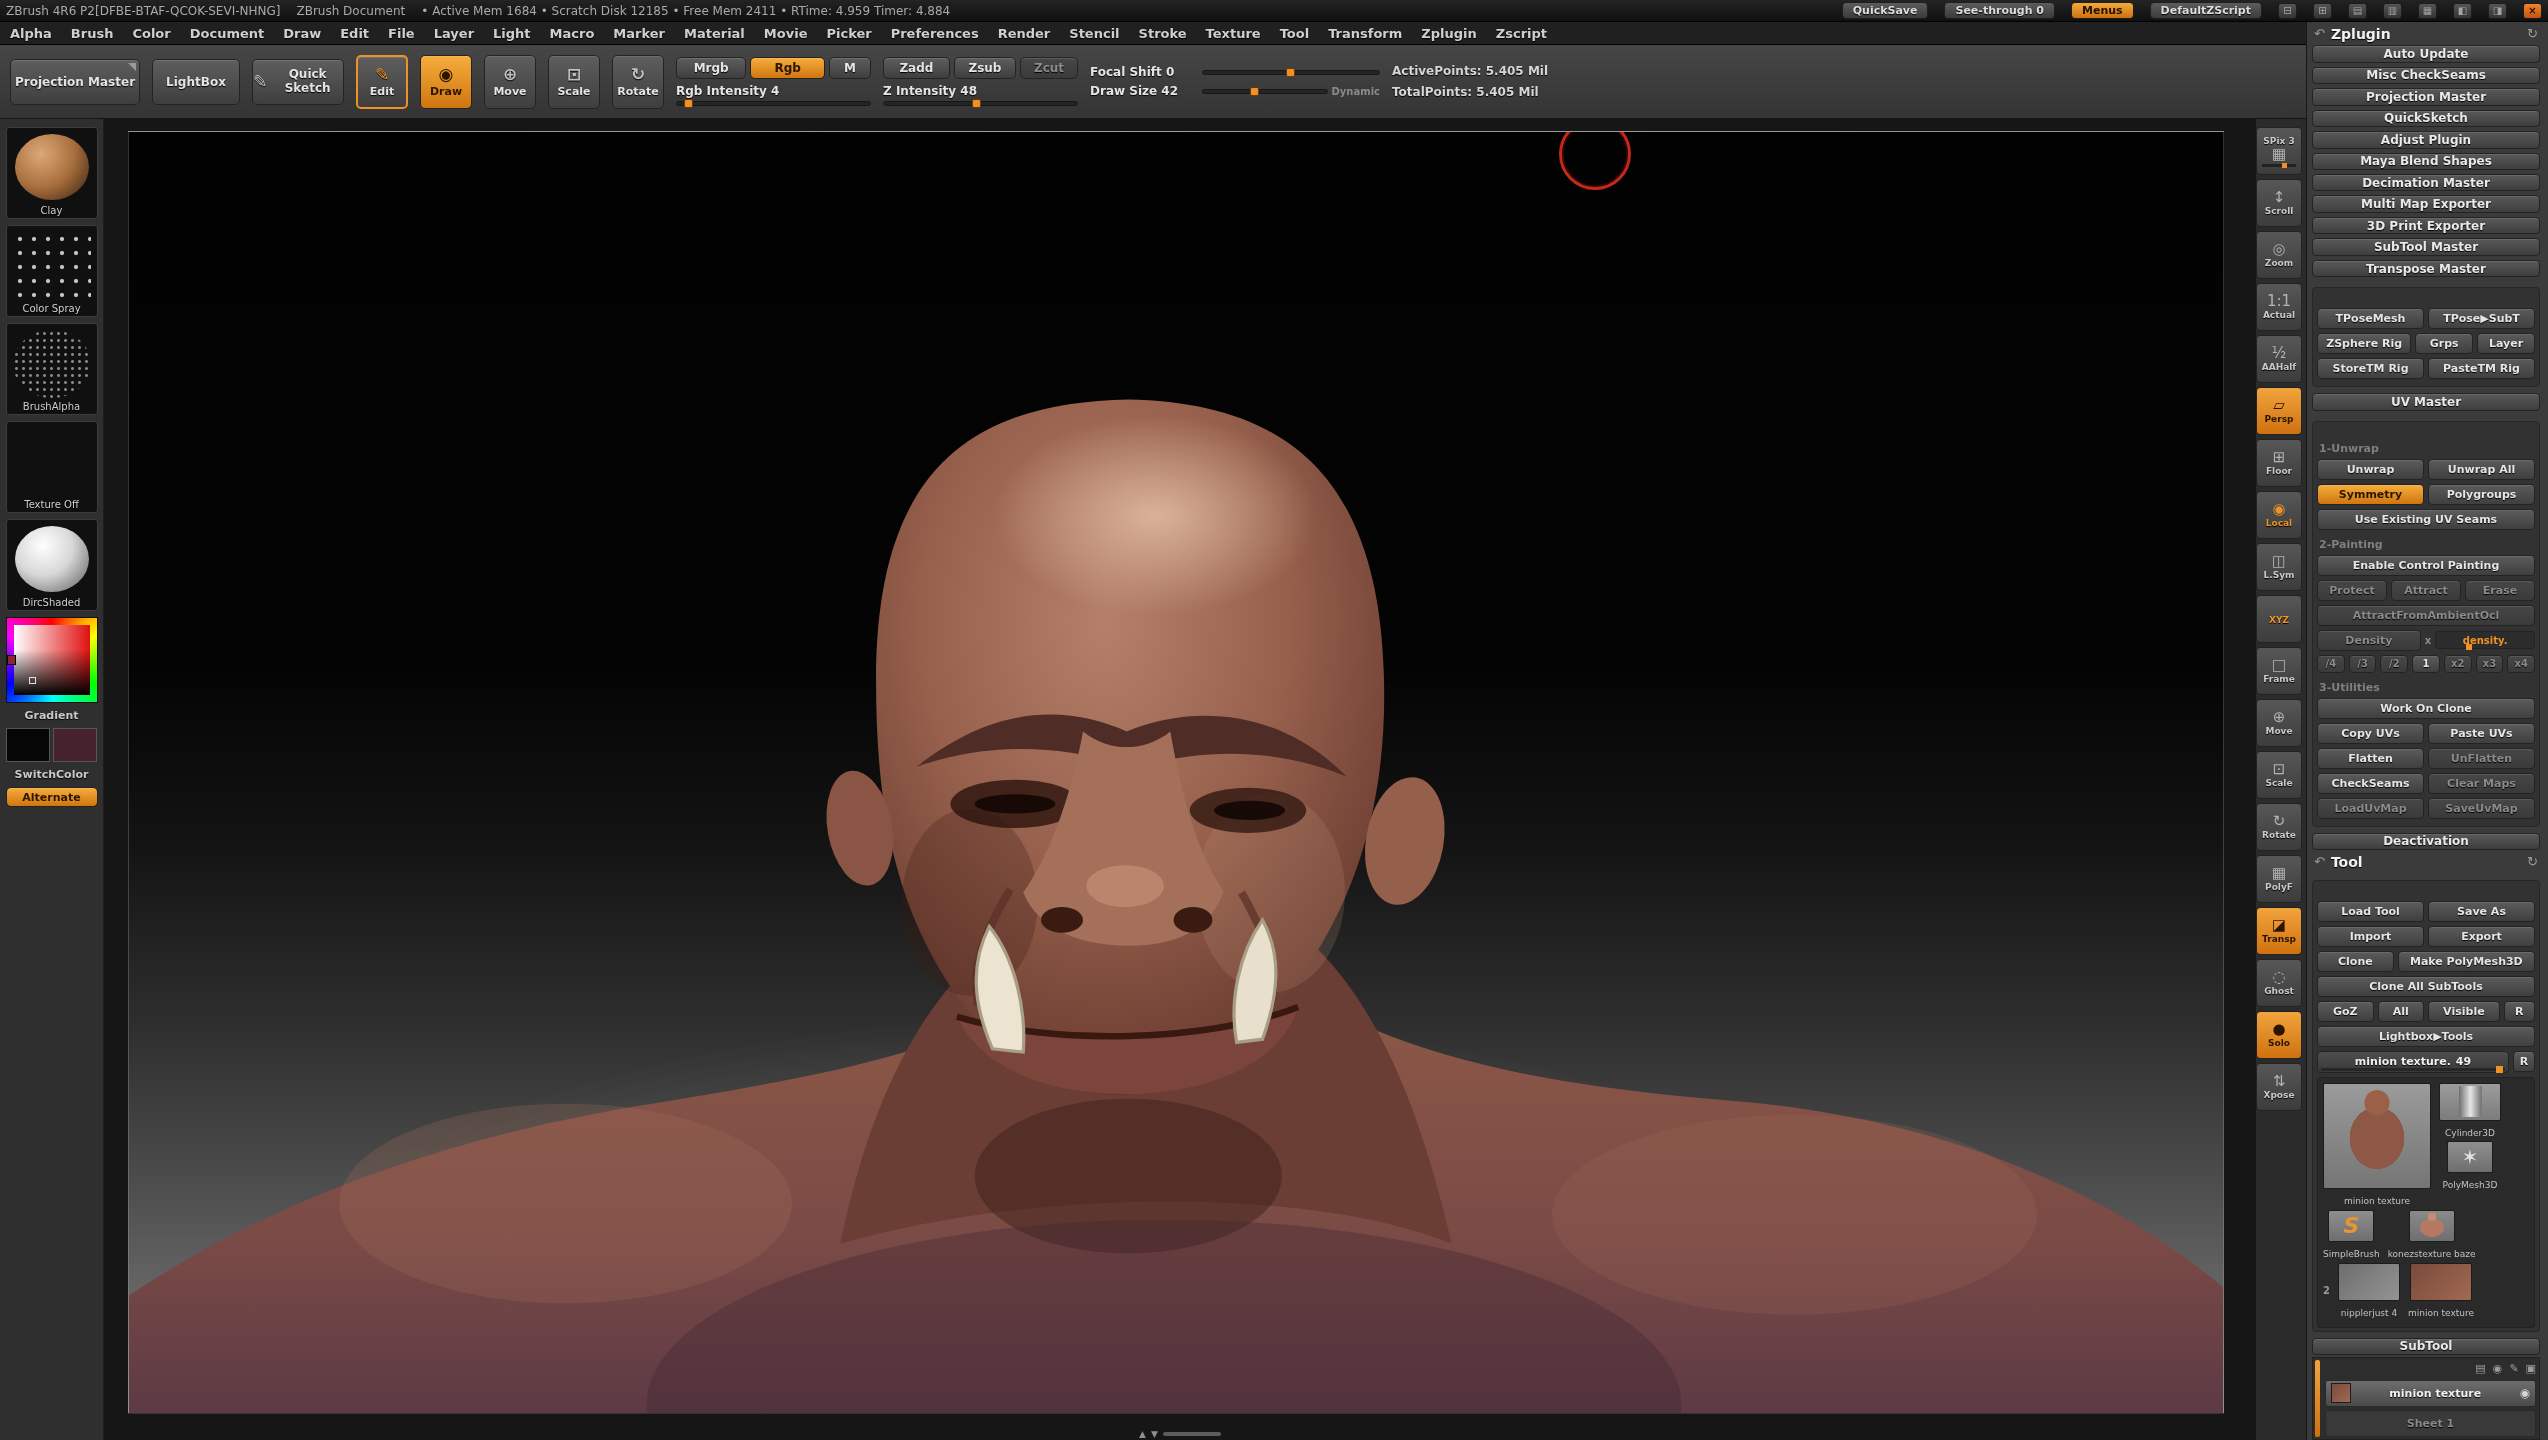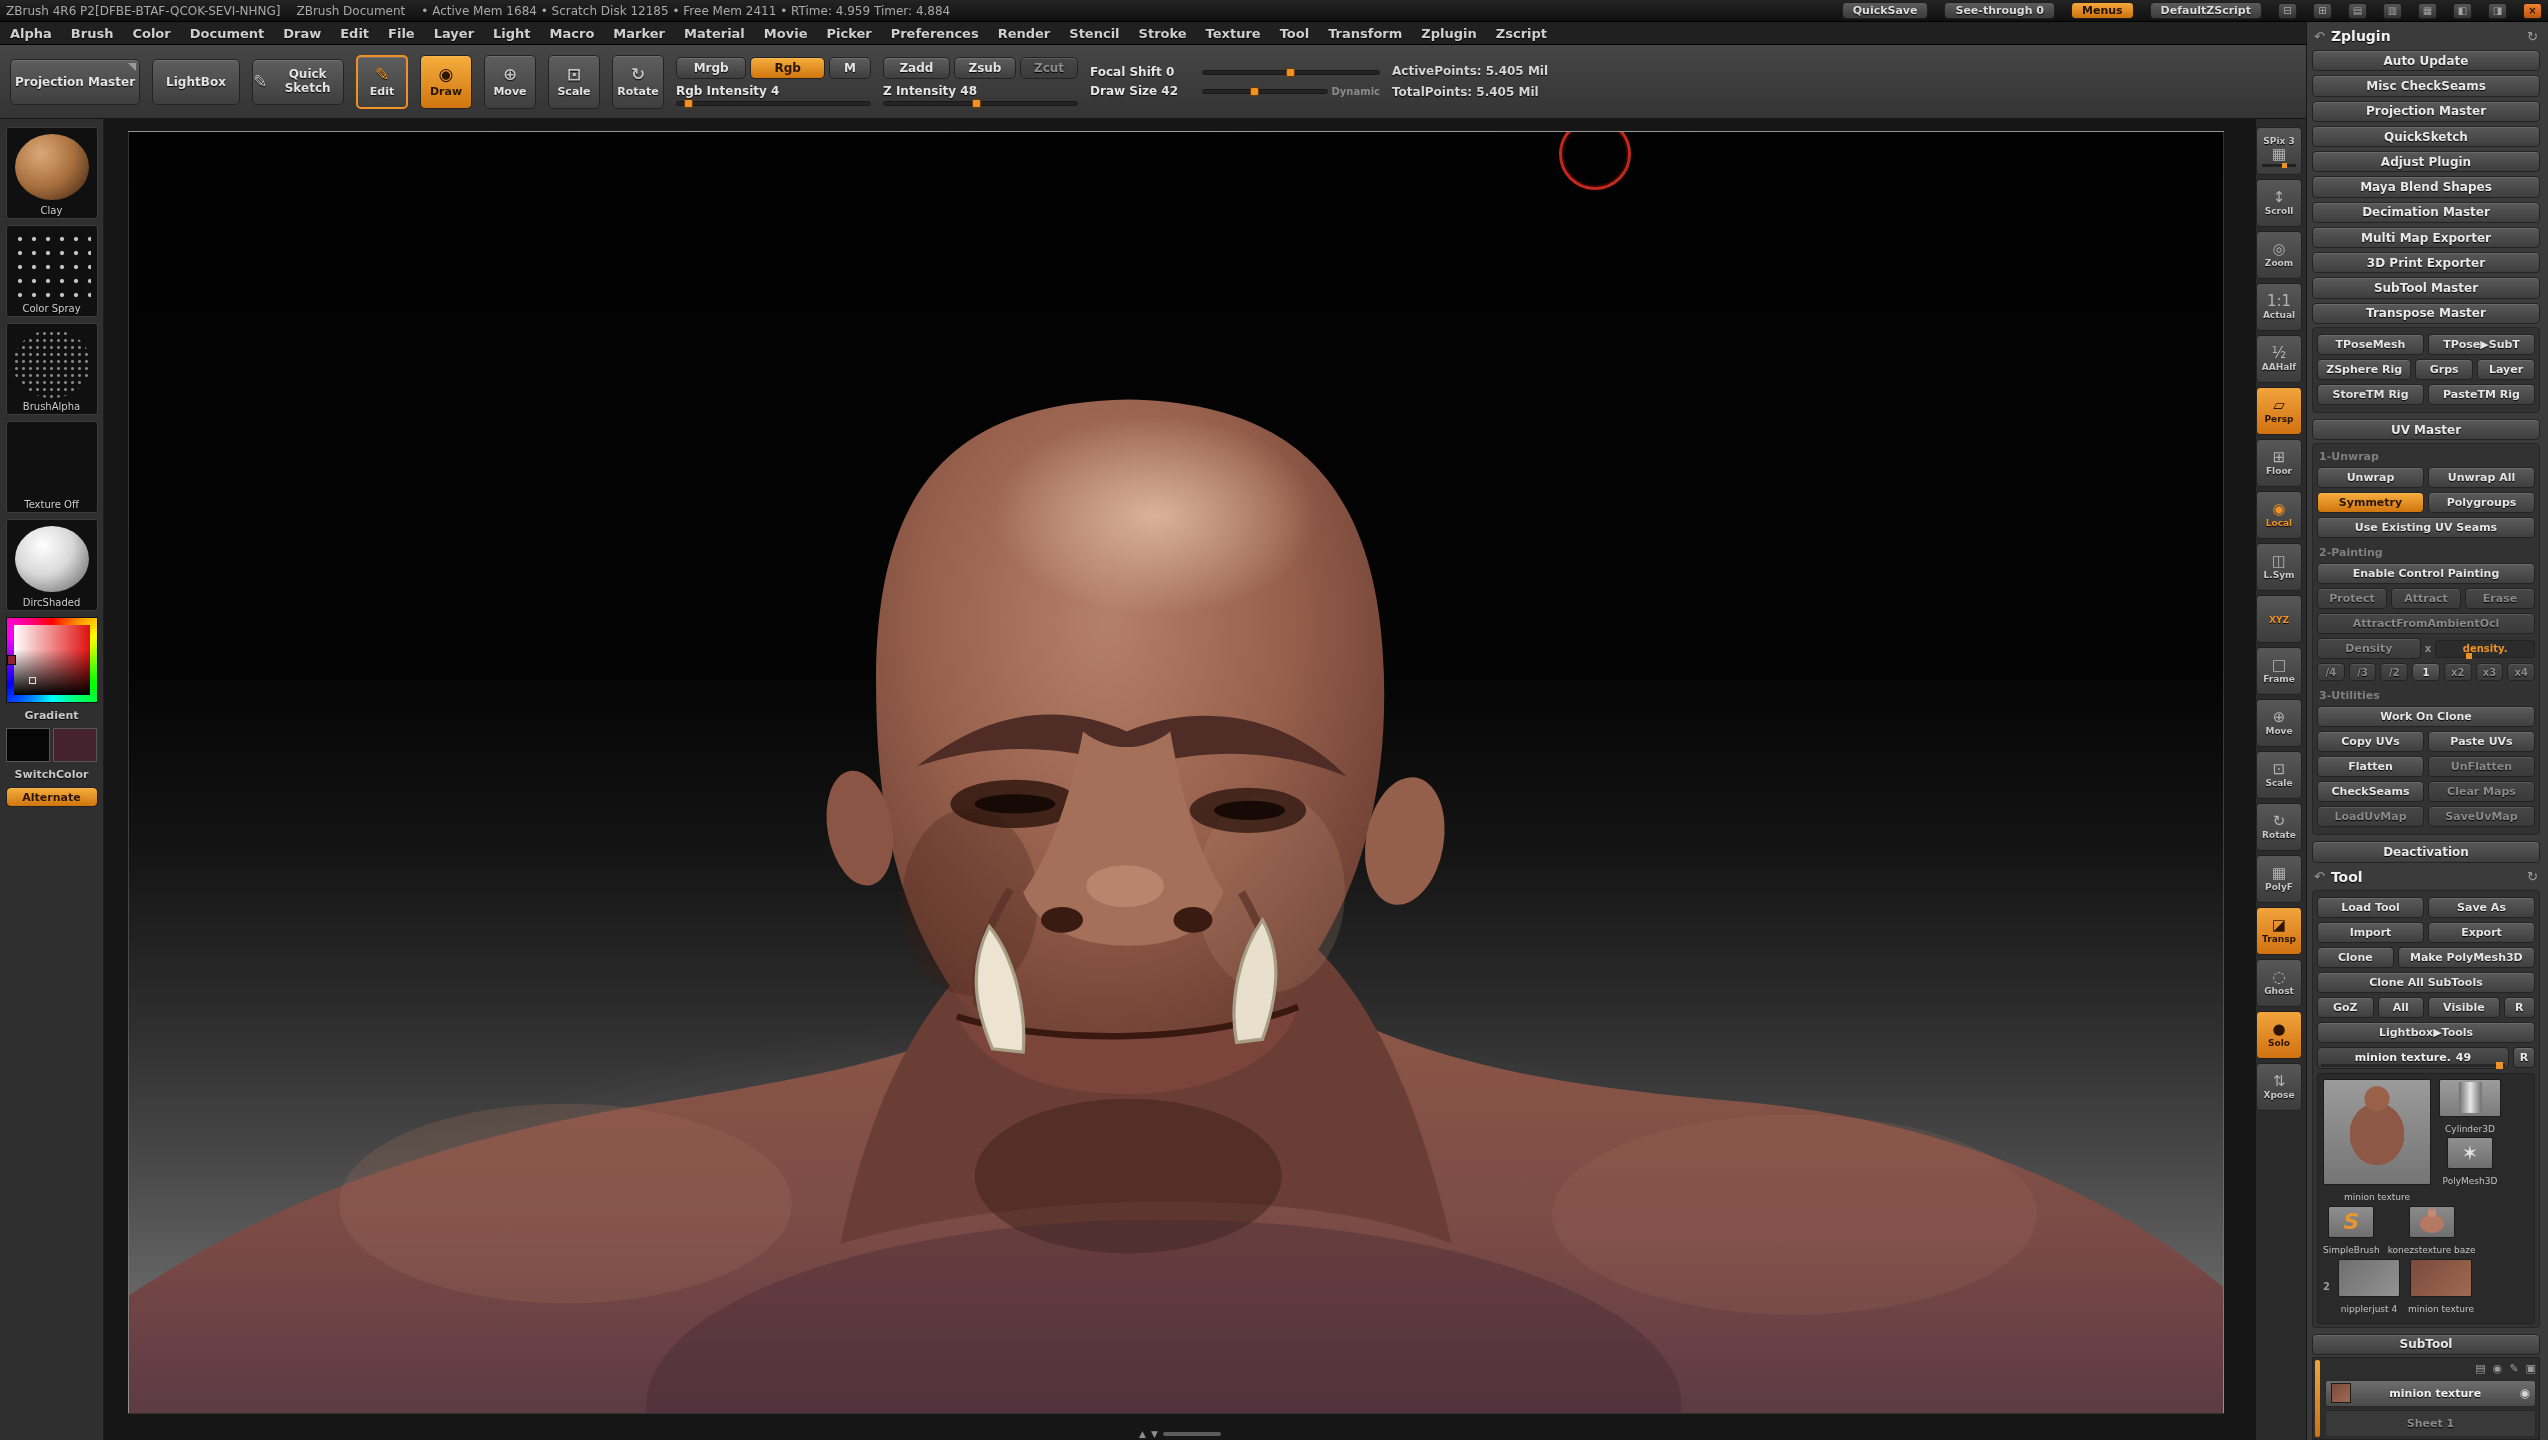--- a/index.html
+++ b/index.html
@@ -124,21 +124,21 @@
 
   
   .panel { width:242px; flex:0 0 auto; background:#3b3b3b; border-left:1px solid #171717;
     padding:2px 8px 0 5px; overflow:hidden; display:flex; flex-direction:column; }
   .p-header { display:flex; align-items:center; gap:6px; height:25px; padding:0 2px; }
   .p-title { font-size:14px; font-weight:bold; color:#f2f2f2; text-shadow:0 1px 1px #000; }
   .p-ico { font-size:13px; color:#9a9a9a; }
   .p-bar { display:block; width:100%; height:22px; margin:2px 0; background:linear-gradient(#595959,#3e3e3e);
     border:1px solid #232323; border-radius:4px; color:#e9e9e9; font-weight:bold; font-size:12px;
     text-shadow:0 1px 1px #000; text-align:center; box-shadow:inset 0 1px 0 rgba(255,255,255,.1); }
-  .p-group { background:#323232; border:1px solid #262626; border-radius:4px; padding:2px 4px 3px; margin:1px 0 4px; }
+  .p-group { background:#323232; border:1px solid #262626; border-radius:4px; padding:16px 4px 3px; margin:8px 0 4px; }
   .p-row { display:flex; gap:4px; margin:4px 0; align-items:center; }
   .pbtn { flex:1; height:21px; background:linear-gradient(#5b5b5b,#3f3f3f); border:1px solid #232323;
     border-radius:4px; color:#e6e6e6; font-weight:bold; font-size:11px; text-shadow:0 1px 1px #000;
     display:flex; align-items:center; justify-content:center; padding:0 2px; white-space:nowrap;
     overflow:hidden; box-shadow:inset 0 1px 0 rgba(255,255,255,.1); }
   .pbtn.orange { background:linear-gradient(#f5ae3d,#d0750f); color:#2d1600; text-shadow:none; }
   .pbtn.dim { color:#8b8b8b; background:linear-gradient(#474747,#3a3a3a); }
   .pbtn.tiny { font-size:10px; padding:0; height:18px; }
   .p-sec { font-size:11px; color:#7f7f7f; font-weight:bold; padding:4px 2px 0; }
   .x-lab { font-size:10px; color:#8b8b8b; font-weight:bold; }

